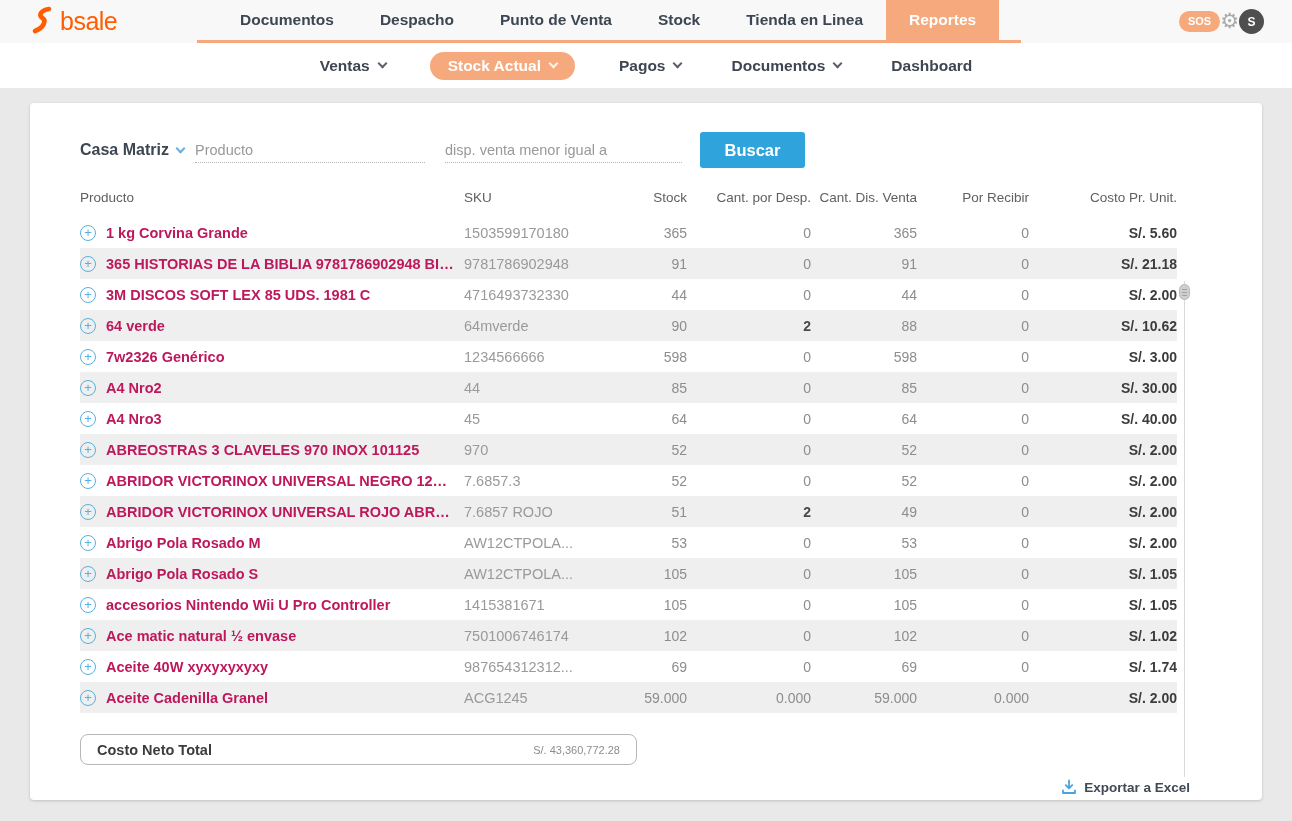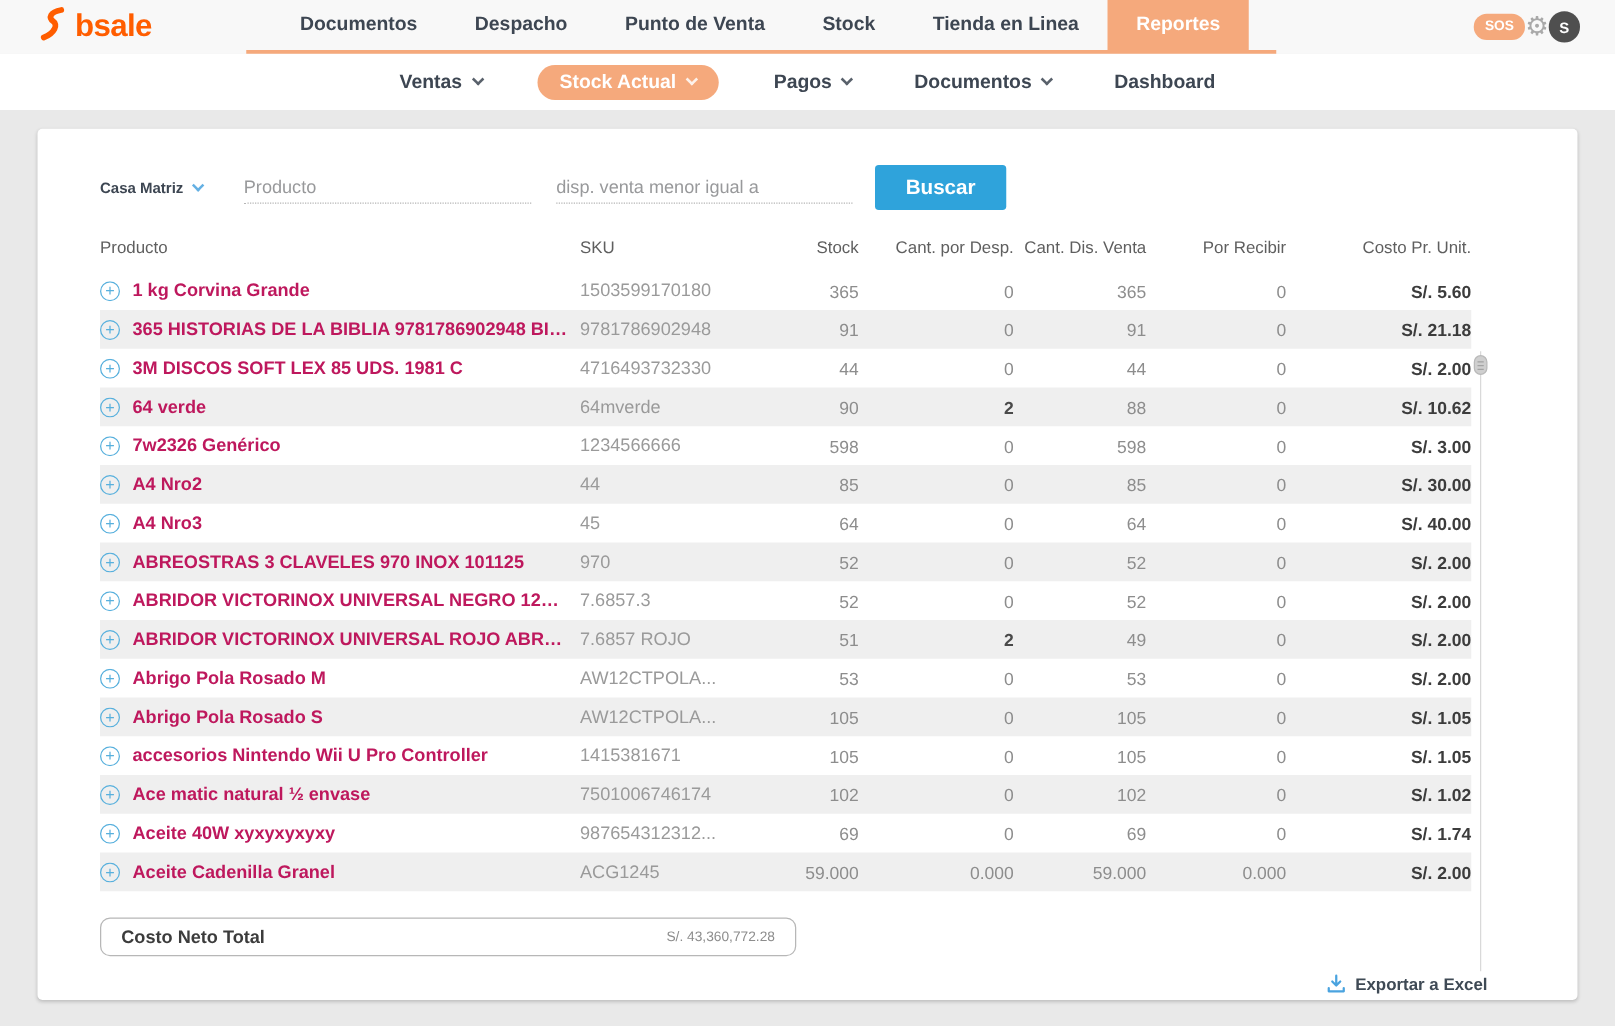--- a/index.html
+++ b/index.html
@@ -3,21 +3,21 @@
 <meta charset="utf-8">
 <style>
   * { margin:0; padding:0; box-sizing:border-box; }
   html,body { width:1292px; height:821px; overflow:hidden;
     font-family:"Liberation Sans", sans-serif; background:#e9e9e9; }
 
   
   .header { height:43px; background:#f8f8f8; display:flex; align-items:stretch; }
   .logo { width:197px; display:flex; align-items:center; padding-left:30px; }
   .logo svg { margin-right:6px; }
-  .logo-text { color:#ff5d00; font-size:25px; font-weight:700; letter-spacing:-0.5px; }
+  .logo-text { color:#ff5d00; font-size:25px; font-weight:400; letter-spacing:-0.5px; }
   .nav-group { display:flex; align-items:stretch; border-bottom:3px solid #f5a97c;
     padding:0 22px 0 20px; }
   .nav-item { display:flex; align-items:center; padding:0 23px; font-size:15.5px;
     font-weight:600; color:#3d4652; cursor:pointer; white-space:nowrap; }
   .nav-item.active { background:#f5a97c; color:#fff; }
   .header-right { margin-left:auto; display:flex; align-items:center; 
     padding-right:28px; }
   .sos { background:#f5a97c; color:#fff; font-size:11px; font-weight:700;
     border-radius:12px; padding:5px 9px; line-height:1; cursor:pointer; }
   .gear { color:#a9a9a9; font-size:21px; line-height:1; cursor:pointer;
@@ -37,21 +37,21 @@
     margin-left:9px; margin-top:-4px; opacity:.85; }
 
   
   .main { padding:15px 30px 21px; }
   .card { background:#fff; height:697px; border-radius:4px;
     box-shadow:0 1px 3px rgba(0,0,0,.18); padding:0 0 0 0; position:relative; }
 
   
   .filter-bar { display:flex; align-items:center; margin:0 85px 0 50px; padding-top:29px;
     height:65px; }
-  .branch { display:flex; align-items:center; font-size:12px; font-weight:700;
+  .branch { display:flex; align-items:center; font-size:16px; font-weight:700;
     color:#3d4652; width:115px; cursor:pointer; }
   .branch .chev { border-color:#4aa3df; margin-left:8px; }
   .finput { border:none; border-bottom:1px dotted #b5b5b5; background:transparent;
     font-size:14.5px; color:#555; height:26px; outline:none;
     font-family:"Liberation Sans", sans-serif; }
   .finput::placeholder { color:#98999b; opacity:1; }
   .fi-prod { width:230px; margin-right:20px; }
   .fi-disp { width:237px; }
   .search-btn { margin-left:18px; width:105px; height:36px; background:#2fa3db;
     color:#fff; border:none; border-radius:3px; font-size:16.5px; font-weight:700;

